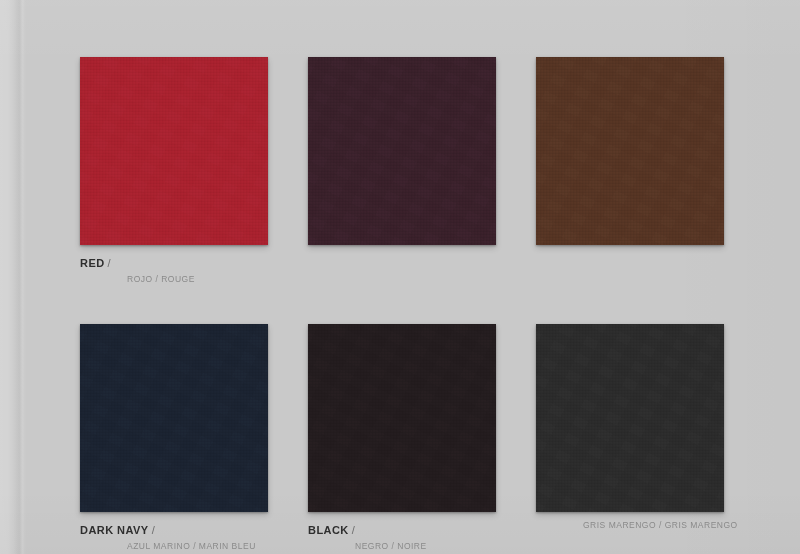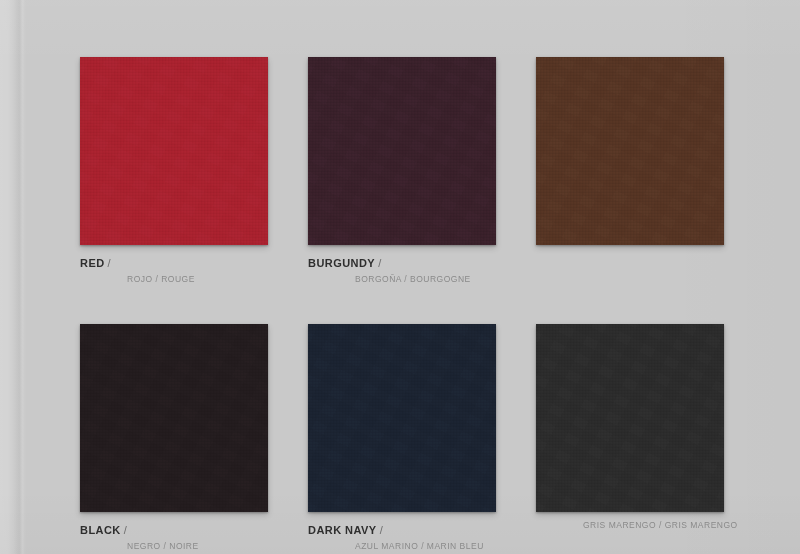--- a/index.html
+++ b/index.html
@@ -175,53 +175,47 @@
       <div class="swatch-caption">
         <div class="caption-name-row">
           <span class="caption-name">RED</span><span class="caption-slash">/</span>
         </div>
         <span class="caption-sub">ROJO / ROUGE</span>
       </div>
     </div>
 
     <div class="swatch-cell">
       <div class="swatch-chip" style="background-color: rgb(57, 32, 42);"></div>
+    </div>
+
+    <div class="swatch-cell">
+      <div class="swatch-chip" style="background-color: rgb(85, 52, 35);"></div>
+    </div>
+
+    <div class="swatch-cell">
+      <div class="swatch-chip" style="background-color: rgb(27, 35, 49);"></div>
       <div class="swatch-caption">
         <div class="caption-name-row">
-          <span class="caption-name">BURGUNDY</span><span class="caption-slash">/</span>
+          <span class="caption-name">DARK NAVY</span><span class="caption-slash">/</span>
         </div>
-        <span class="caption-sub">BORGOÑA / BOURGOGNE</span>
-      </div>
-    </div>
-
-    <div class="swatch-cell">
-      <div class="swatch-chip" style="background-color: rgb(85, 52, 35);"></div>
+        <span class="caption-sub">AZUL MARINO / MARIN BLEU</span>
+      </div>
     </div>
 
     <div class="swatch-cell">
       <div class="swatch-chip" style="background-color: rgb(35, 28, 30);"></div>
       <div class="swatch-caption">
         <div class="caption-name-row">
           <span class="caption-name">BLACK</span><span class="caption-slash">/</span>
         </div>
         <span class="caption-sub">NEGRO / NOIRE</span>
       </div>
     </div>
 
     <div class="swatch-cell">
-      <div class="swatch-chip" style="background-color: rgb(27, 35, 49);"></div>
-      <div class="swatch-caption">
-        <div class="caption-name-row">
-          <span class="caption-name">DARK NAVY</span><span class="caption-slash">/</span>
-        </div>
-        <span class="caption-sub">AZUL MARINO / MARIN BLEU</span>
-      </div>
-    </div>
-
-    <div class="swatch-cell">
       <div class="swatch-chip" style="background-color: rgb(43, 43, 43);"></div>
       <div class="swatch-caption">
         <span class="caption-sub">GRIS MARENGO / GRIS MARENGO</span>
       </div>
     </div>
 
   </div>
 </div>
 
 </body></html>

